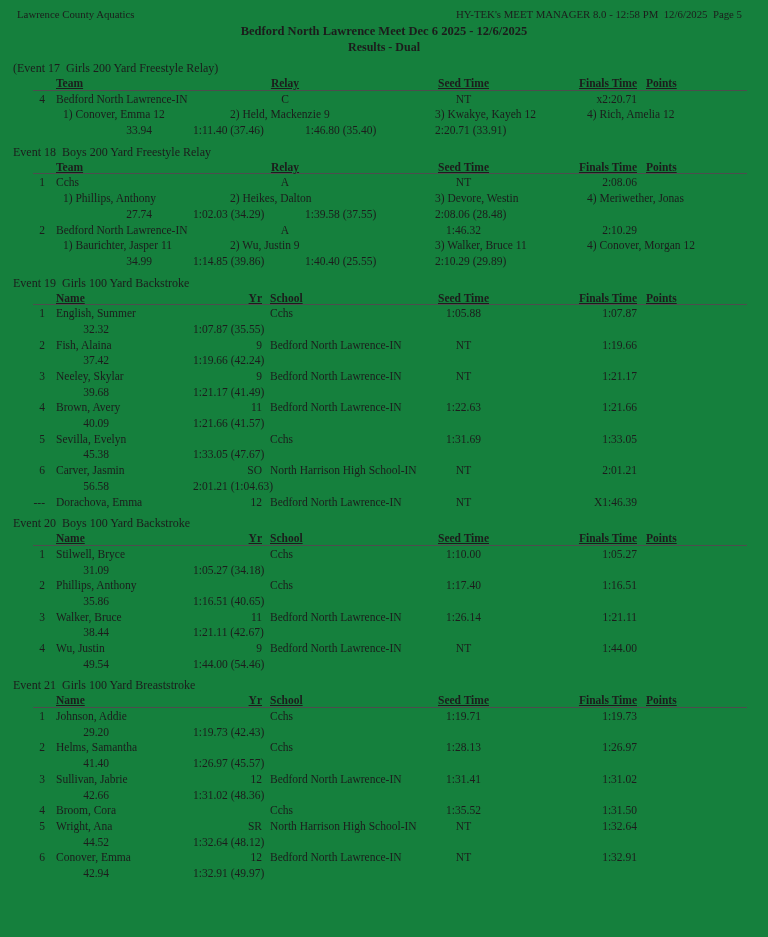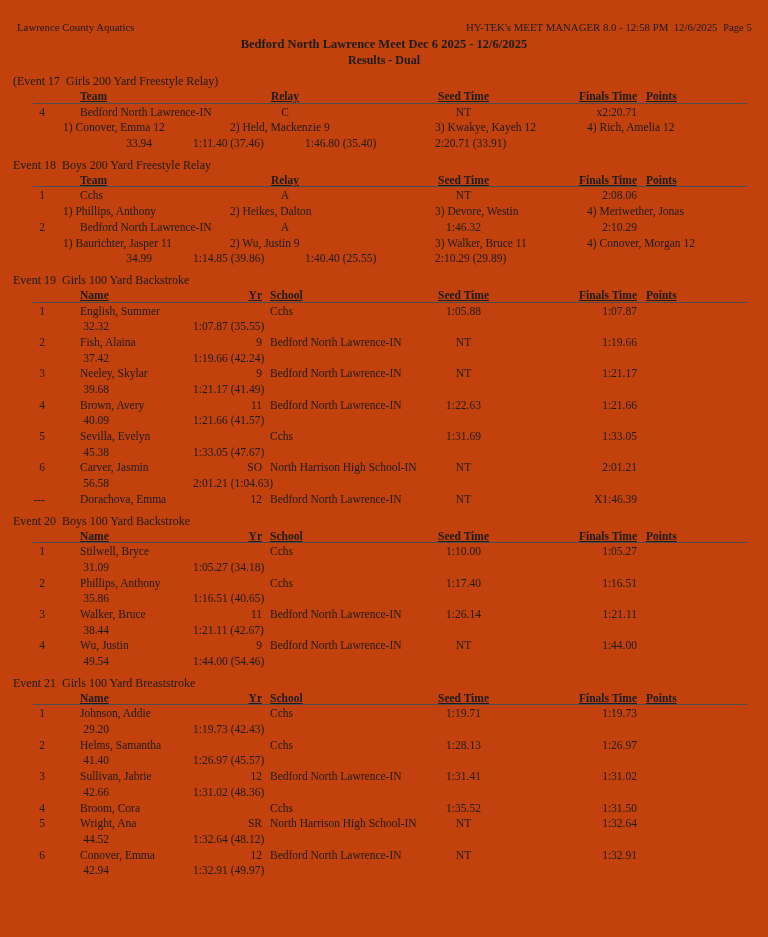--- a/index.html
+++ b/index.html
@@ -1,34 +1,34 @@
 <!DOCTYPE html>
 <html><head>
 <meta charset="utf-8">
 <style>
   html,body{margin:0;padding:0;background:#ffffff;}
   .page{
     position:relative;width:768px;height:937px;box-sizing:border-box;
-    background:#c2410c;overflow:hidden;padding-top:21px;
+    background:#15803d;overflow:hidden;padding-top:8px;
     font-family:"Liberation Serif","DejaVu Serif",serif;
     font-size:11.5px;color:#1c1c1c;
   }
   .meta-row{position:relative;height:14px;font-size:10.8px;}
   .meta-left{position:absolute;left:17px;top:0;white-space:pre;}
-  .meta-right{position:absolute;right:16px;top:0;white-space:pre;}
+  .meta-right{position:absolute;right:26px;top:0;white-space:pre;}
   .title{text-align:center;font-weight:bold;font-size:12.5px;height:16px;line-height:16px;margin-top:1px;white-space:pre;}
   .subtitle{text-align:center;font-weight:bold;font-size:12px;height:16px;line-height:16px;white-space:pre;}
   .event-title{margin-top:5px;height:16px;line-height:16px;font-weight:normal;font-size:12px;padding-left:13px;white-space:pre;}
   .line{position:relative;height:15.7px;line-height:15.7px;}
   .cols-header{font-weight:bold;}
   .header-rule{position:absolute;left:33px;right:21px;bottom:1px;height:0;border-top:1.7px solid #4d4d4d;}
   .cell,.hcell{position:absolute;top:0;white-space:pre;}
   .hcell{text-decoration:underline;}
   .c-place{left:14px;width:31px;text-align:right;}
-  .c-name{left:56px;margin-left:24px;}
+  .c-name{left:56px;}
   .c-relay{left:230px;width:110px;text-align:center;}
   .c-yr{left:210px;width:52px;text-align:right;}
   .c-school{left:270px;}
   .c-seed{left:400px;width:127px;text-align:center;}
   .c-finals{left:496px;width:141px;text-align:right;}
   .c-points{left:646px;width:87px;text-align:left;}
   .s1{left:63px;}
   .s2{left:230px;}
   .s3{left:435px;}
   .s4{left:587px;}
@@ -100,20 +100,26 @@
             <div class="cell c-seed">NT</div>
             <div class="cell c-finals">2:08.06</div>
             <div class="cell c-points"></div>
           </div>
           <div class="line">
             <div class="cell s1">1) Phillips, Anthony</div>
             <div class="cell s2">2) Heikes, Dalton</div>
             <div class="cell s3">3) Devore, Westin</div>
             <div class="cell s4">4) Meriwether, Jonas</div>
           </div>
+          <div class="line">
+            <div class="cell sp1r">27.74</div>
+            <div class="cell sp2">1:02.03 (34.29)</div>
+            <div class="cell sp3">1:39.58 (37.55)</div>
+            <div class="cell sp4">2:08.06 (28.48)</div>
+          </div>
         </div>
         <div class="result-row">
           <div class="line">
             <div class="cell c-place">2</div>
             <div class="cell c-name">Bedford North Lawrence-IN</div>
             <div class="cell c-relay">A</div>
             <div class="cell c-seed">1:46.32</div>
             <div class="cell c-finals">2:10.29</div>
             <div class="cell c-points"></div>
           </div>

